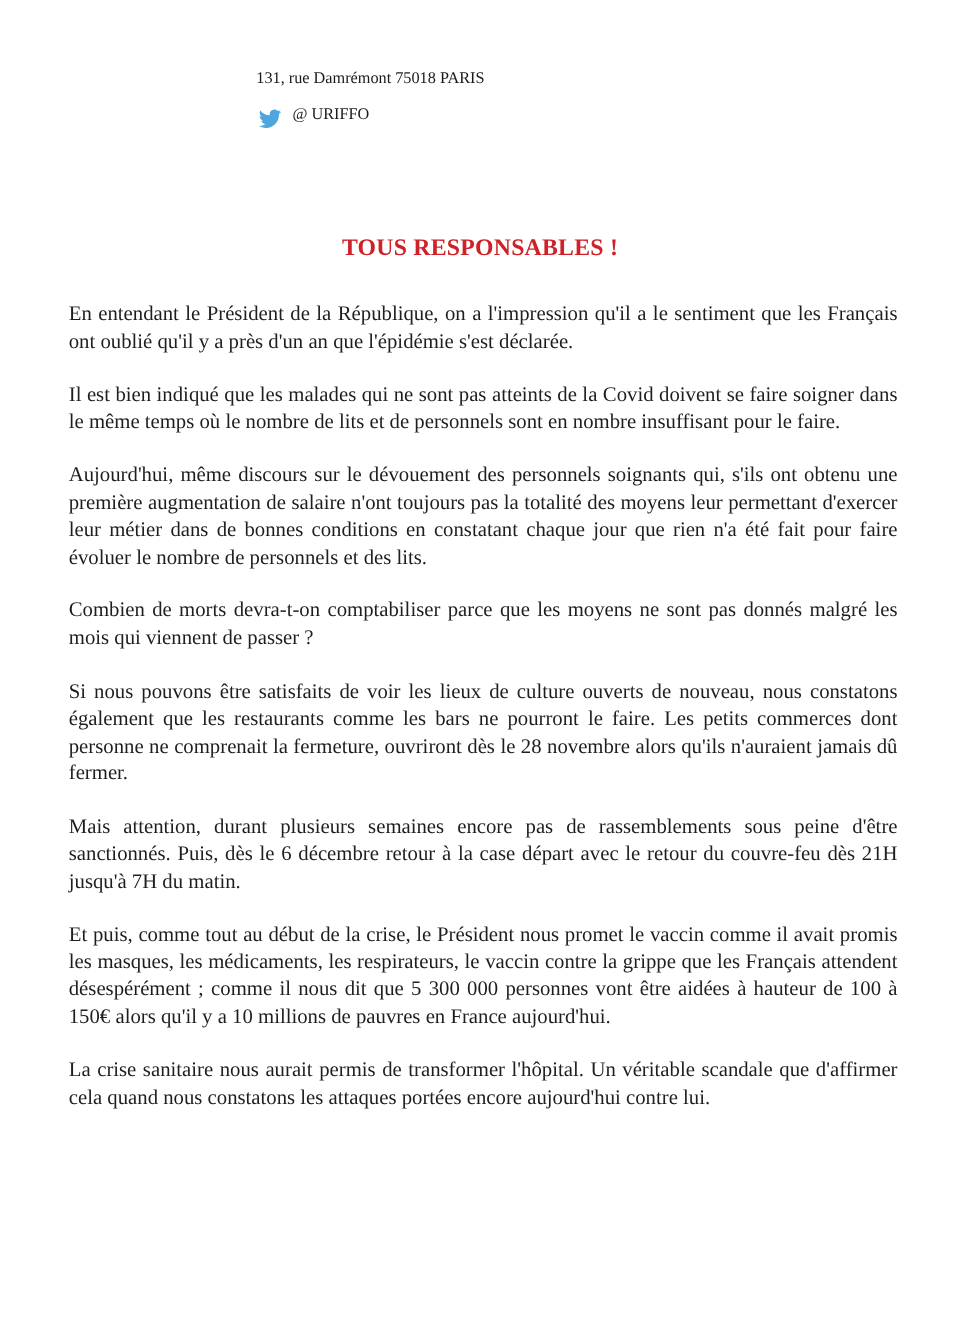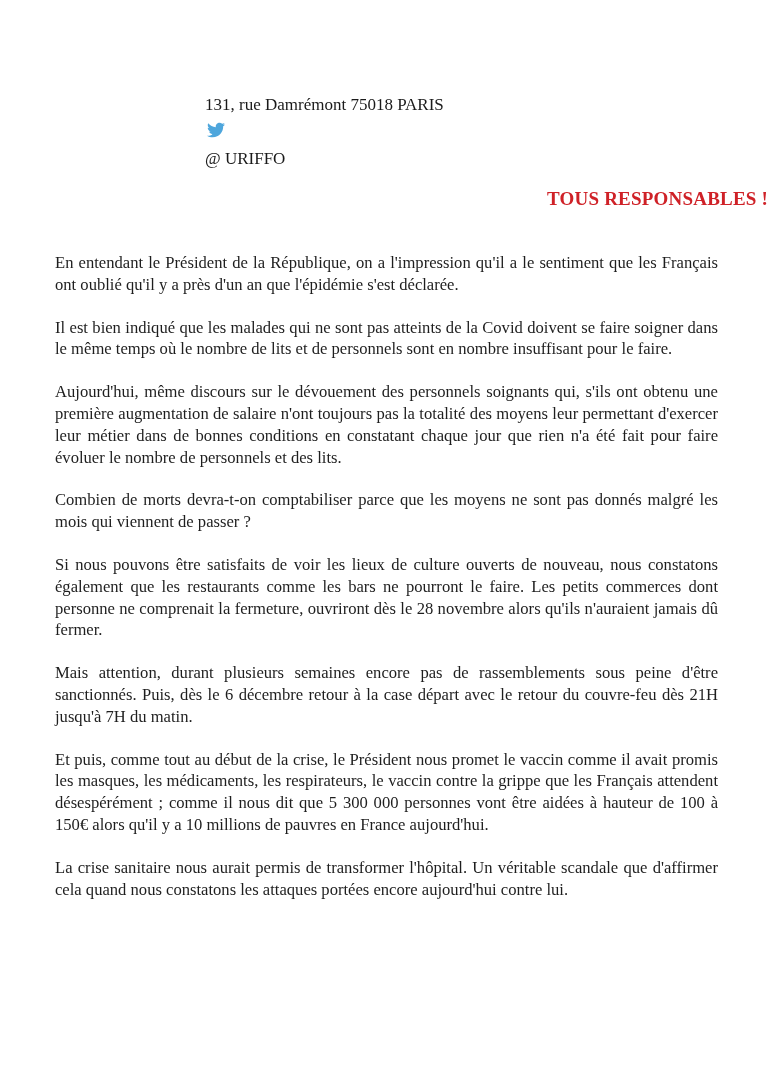--- a/index.html
+++ b/index.html
@@ -65,54 +65,51 @@
     font-style: italic;
     font-weight: bold;
     font-size: 20px;
     color: var(--logo-yellow);
     text-shadow: 1px 1px 0 #000, -1px 1px 0 #000, 1px -1px 0 #000, -1px -1px 0 #000, 2px 2px 0 #000;
     white-space: nowrap;
   }
   .contact {
     position: absolute;
     left: 205px; top: 48px;
-    font-size: 17px;
+    font-size: 13px;
     line-height: 27px;
     color: #1a1a1a;
-    margin-top: 43px;
   }
   .contact-row { display: block; }
   .twitter-row {
     display: flex;
-    align-items: flex-start;
+    align-items: flex-end;
     gap: 7px;
     margin-top: 2px;
-    flex-direction: column;
   }
   .twitter-icon { width: 22px; height: 18px; display: inline-block; }
   .twitter-icon svg { width: 100%; height: 100%; fill: var(--twitter-blue); }
 
   
   .doc-title {
     position: absolute;
     top: 188px; left: 0; right: 0;
-    text-align: right;
+    text-align: center;
     font-size: 19px;
     font-weight: bold;
     color: var(--title-red);
     letter-spacing: 0.2px;
   }
 
   
   .doc-body {
     position: absolute;
     top: 240px;
     left: 55px;
     right: 50px;
-    margin-top: 12px;
   }
   .doc-body p {
     font-size: 16.6px;
     line-height: 21.8px;
     text-align: justify;
     margin-bottom: 21px;
     color: var(--text-color);
   }
 </style>
 </head>

